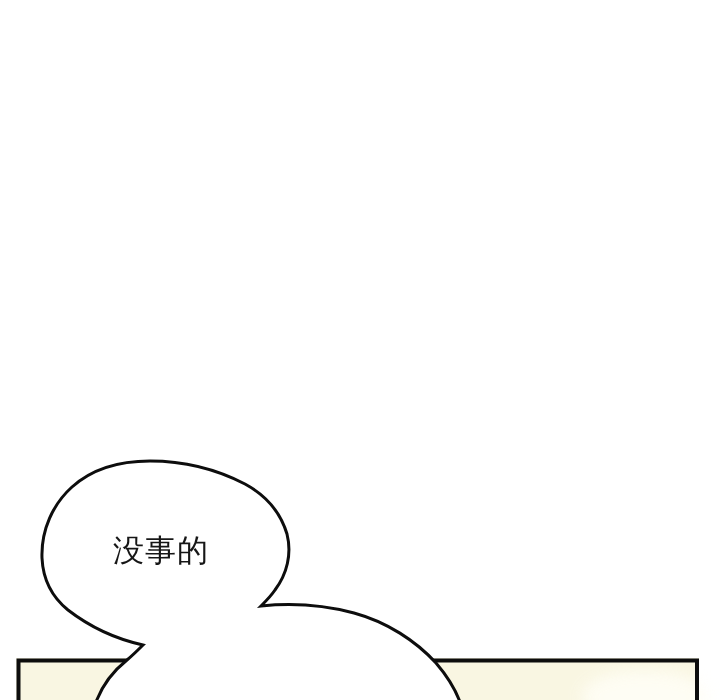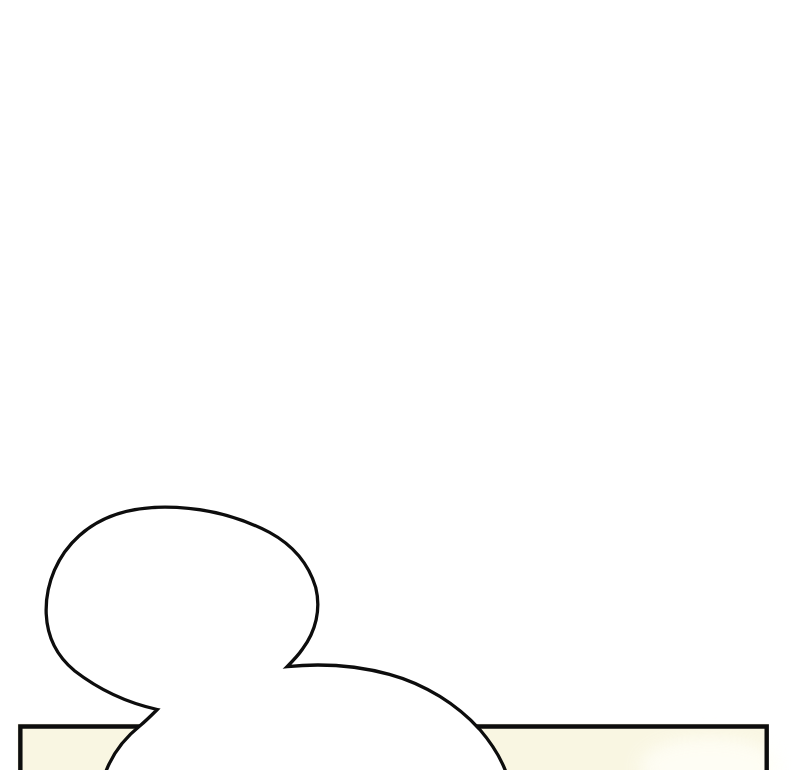--- a/index.html
+++ b/index.html
@@ -48,14 +48,15 @@
              C 185,461 218,470 245,484
              C 267,496 281,514 287,534
              C 292,554 287,574 275,590
              C 271,596 266,601 261,606
              C 290,603 324,605 354,613
              C 387,622 416,641 436,663
              C 448,677 457,691 462,708
              Z" stroke="#0d0d0d" stroke-width="3" stroke-linejoin="miter" stroke-miterlimit="14" fill="#ffffff"></path>
   </svg>
 
+  <div class="bubble-text">没事的</div>
 
 </div>
 
 </body></html>

